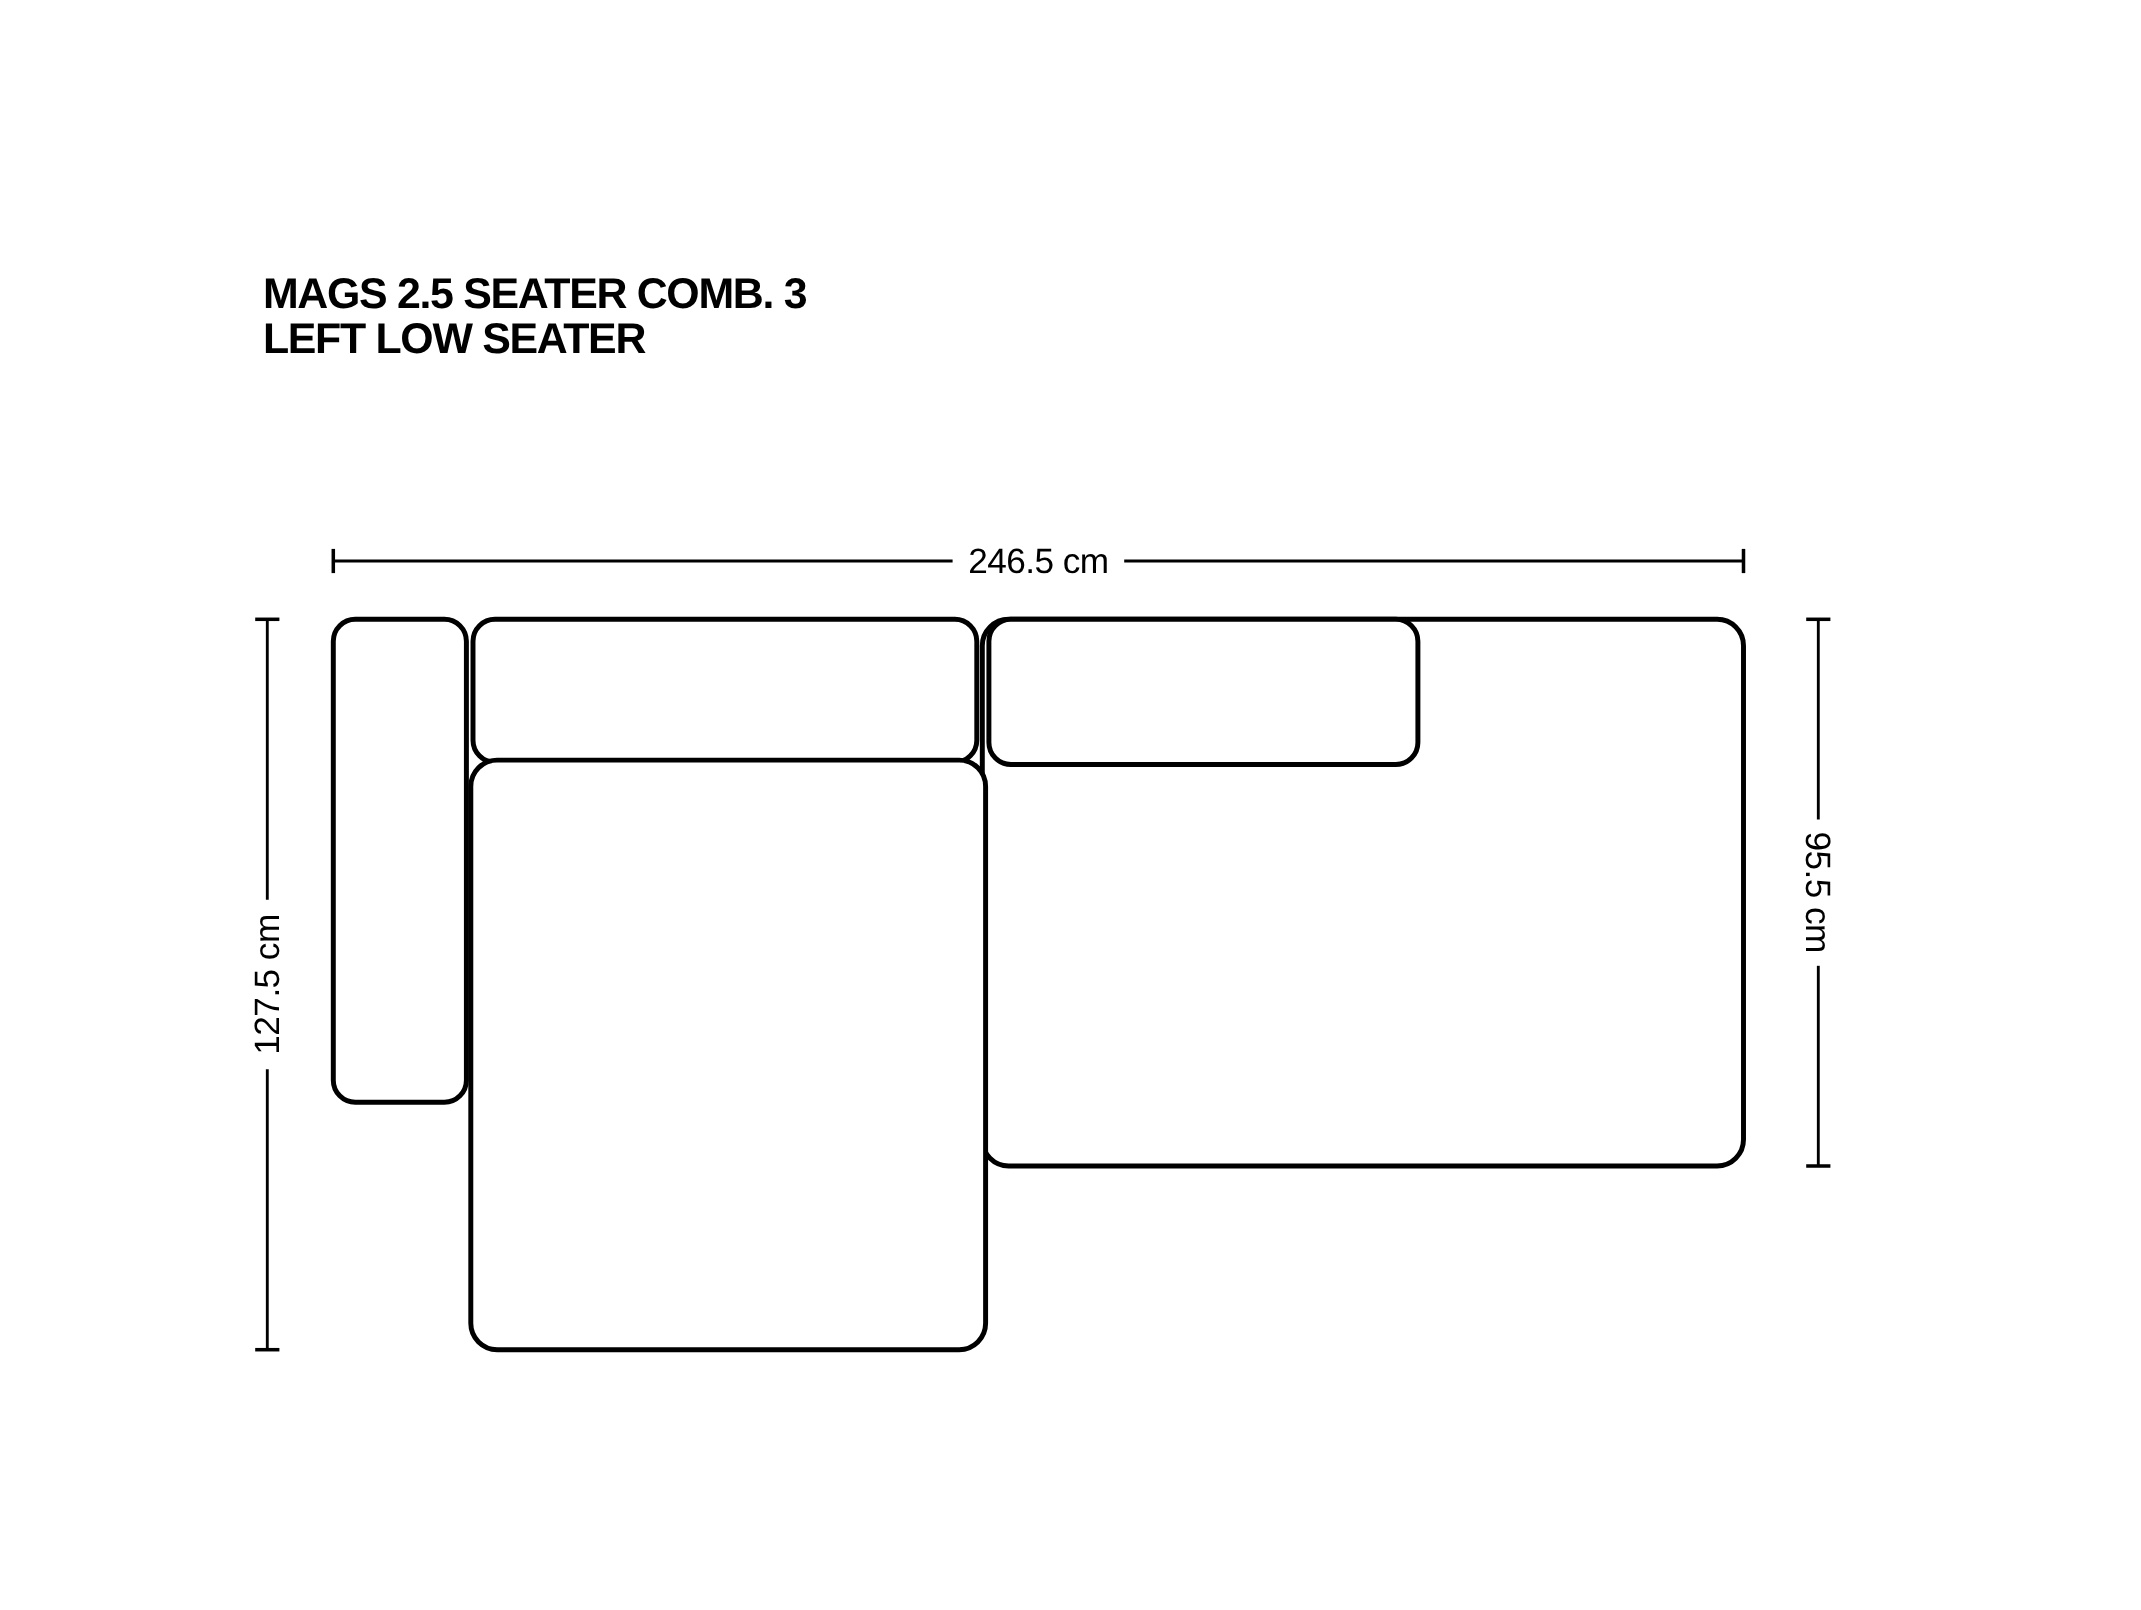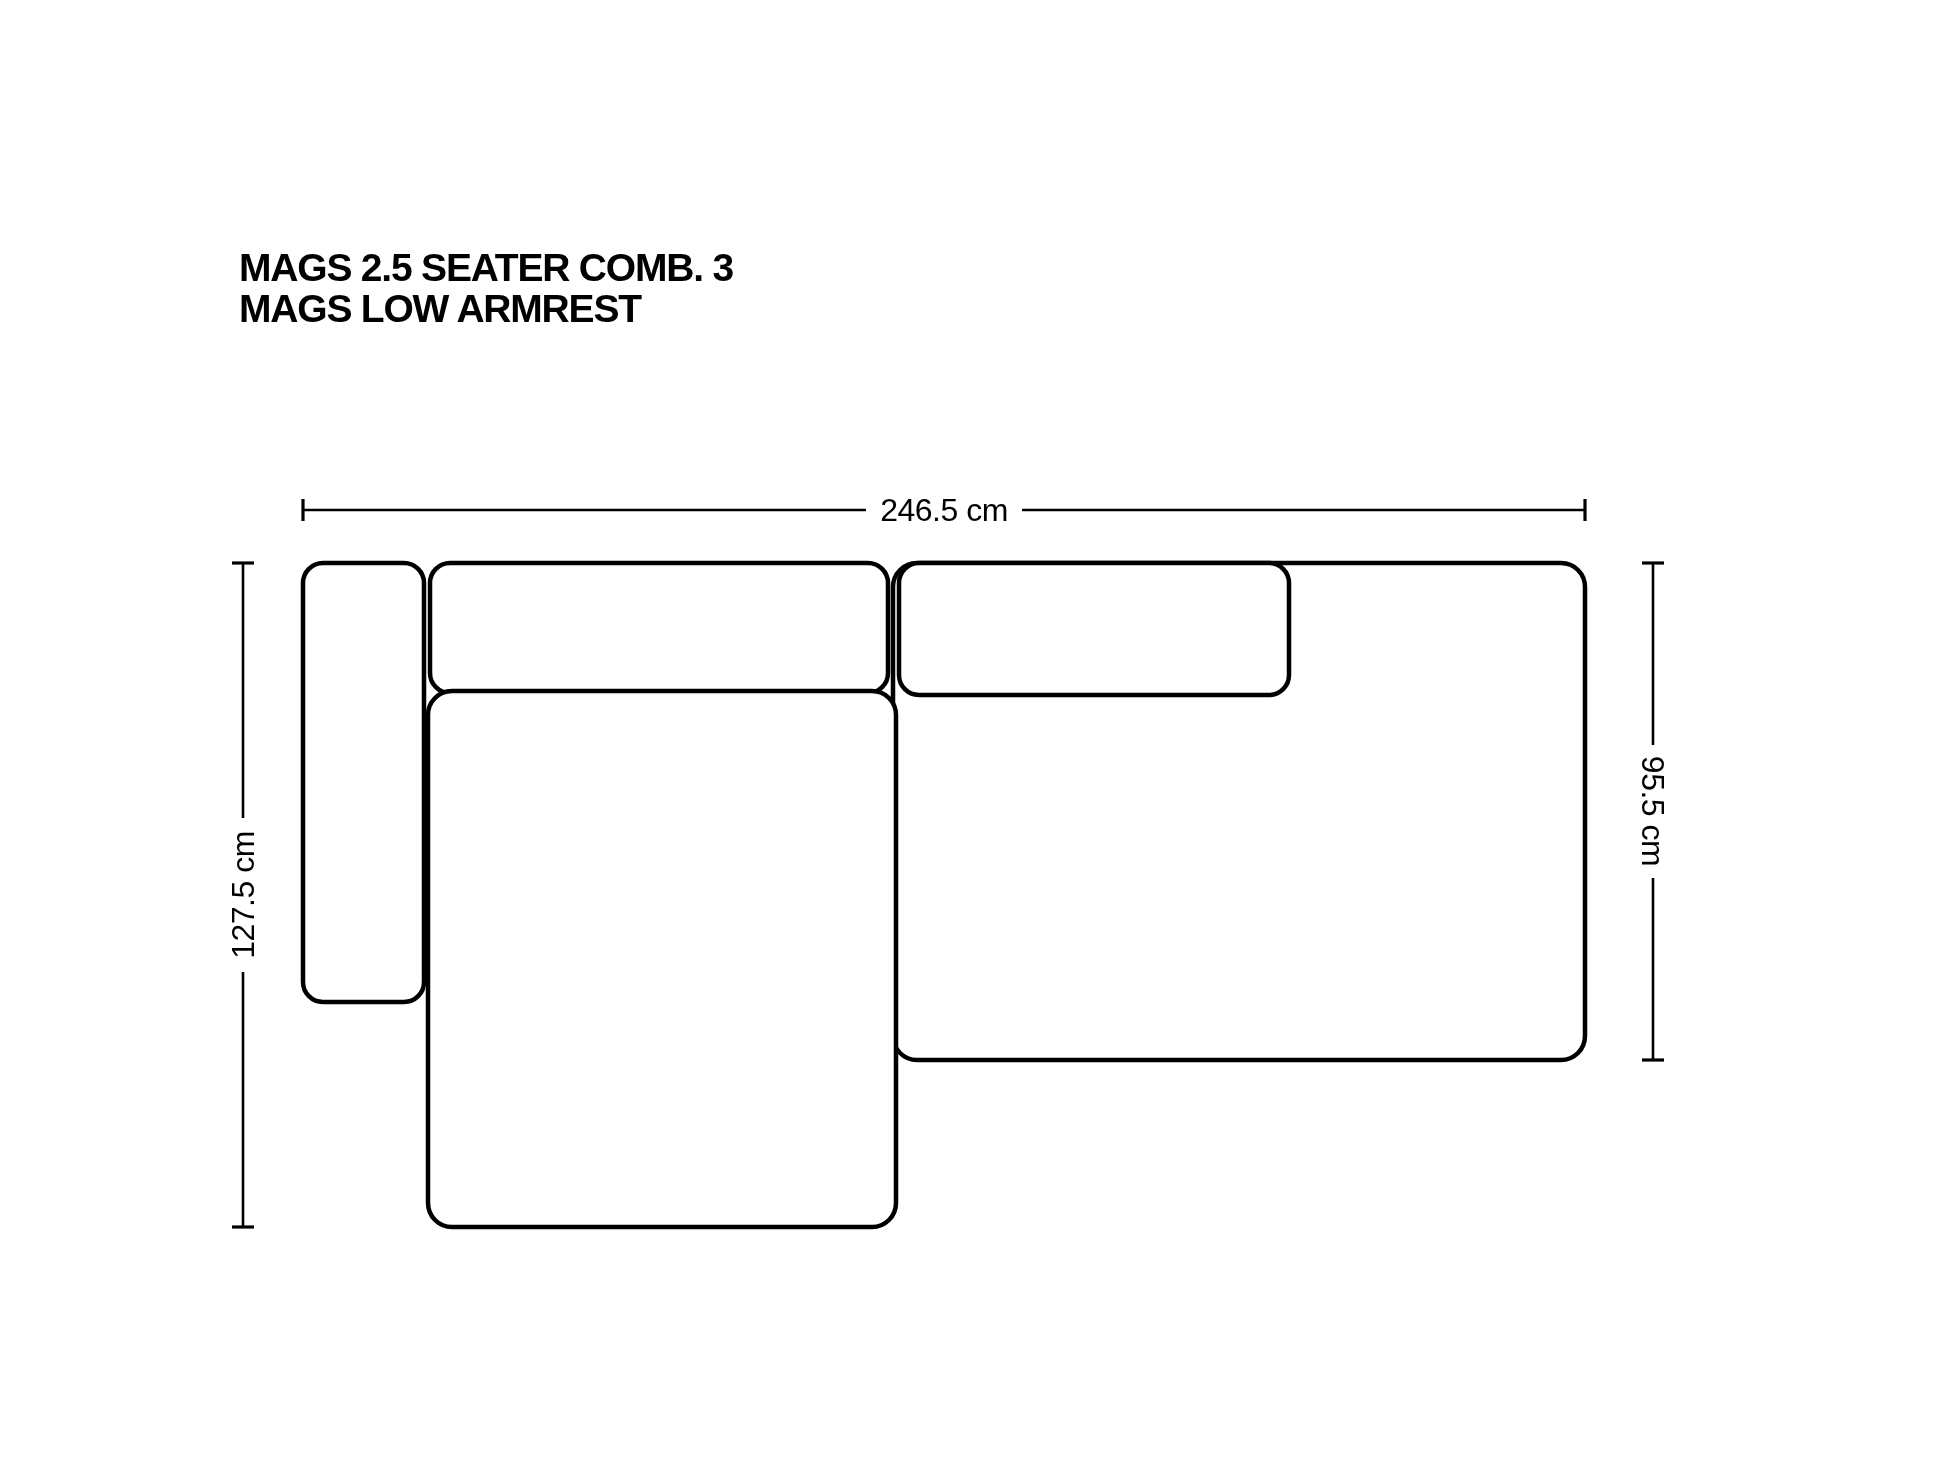--- a/index.html
+++ b/index.html
@@ -53,21 +53,21 @@
     letter-spacing: -0.5px;
   }
 </style>
 </head>
 <body>
 
 <div class="canvas">
 
   <div class="product-title">
     <div>MAGS 2.5 SEATER COMB. 3</div>
-    <div>MAGS LOW ARMREST</div>
+    <div>LEFT LOW SEATER</div>
   </div>
 
   <svg class="diagram-svg" width="1946" height="1464" viewBox="0 0 1946 1464">
 
     <g>
       <line class="dim-tick" x1="303" y1="499" x2="303" y2="521"></line>
       <line class="dim-tick" x1="1585" y1="499" x2="1585" y2="521"></line>
       <line class="dim-line" x1="303" y1="510" x2="866" y2="510"></line>
       <line class="dim-line" x1="1022" y1="510" x2="1585" y2="510"></line>
       <text class="dim-label" x="944" y="510" text-anchor="middle" dominant-baseline="central">246.5 cm</text>

